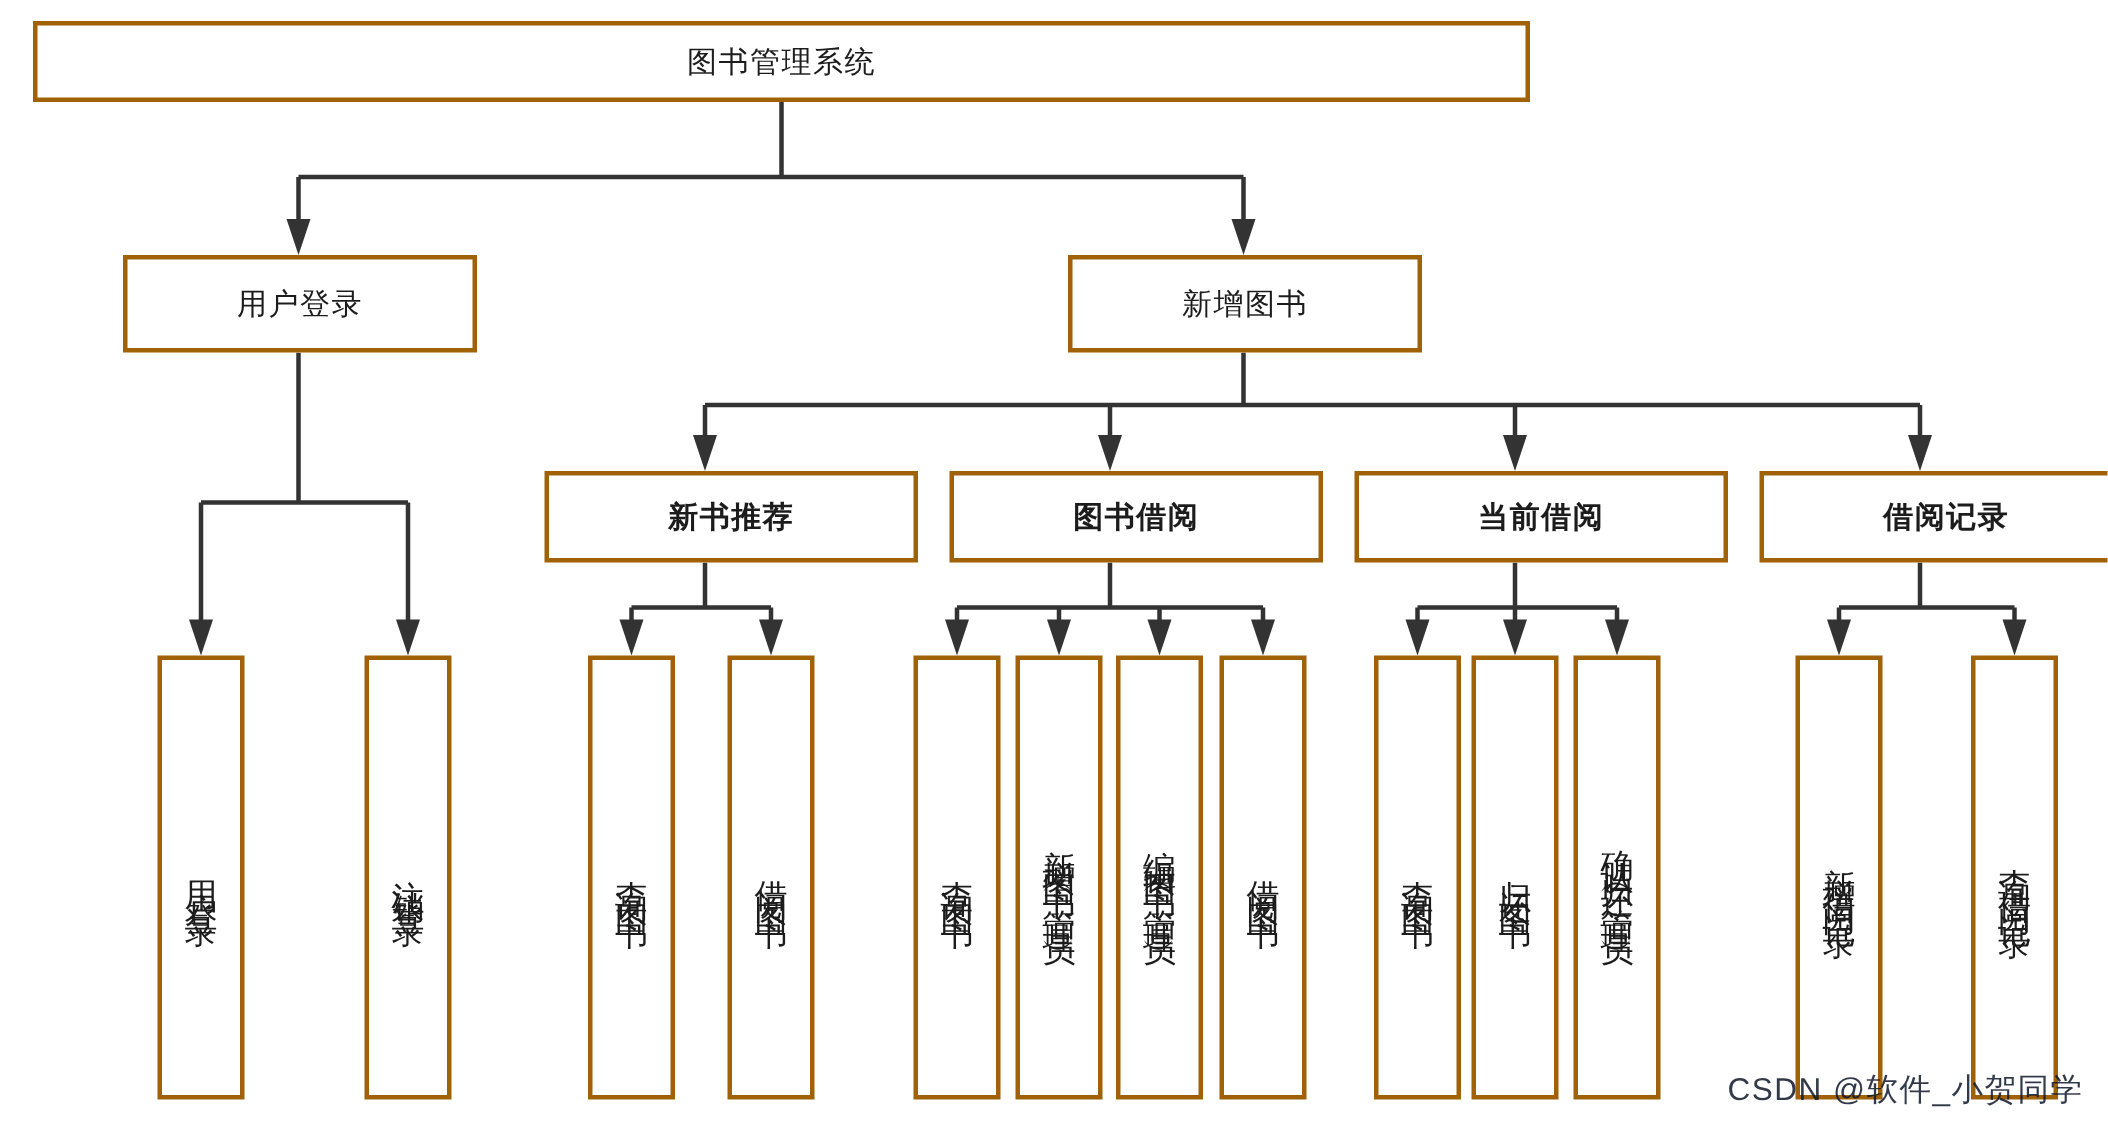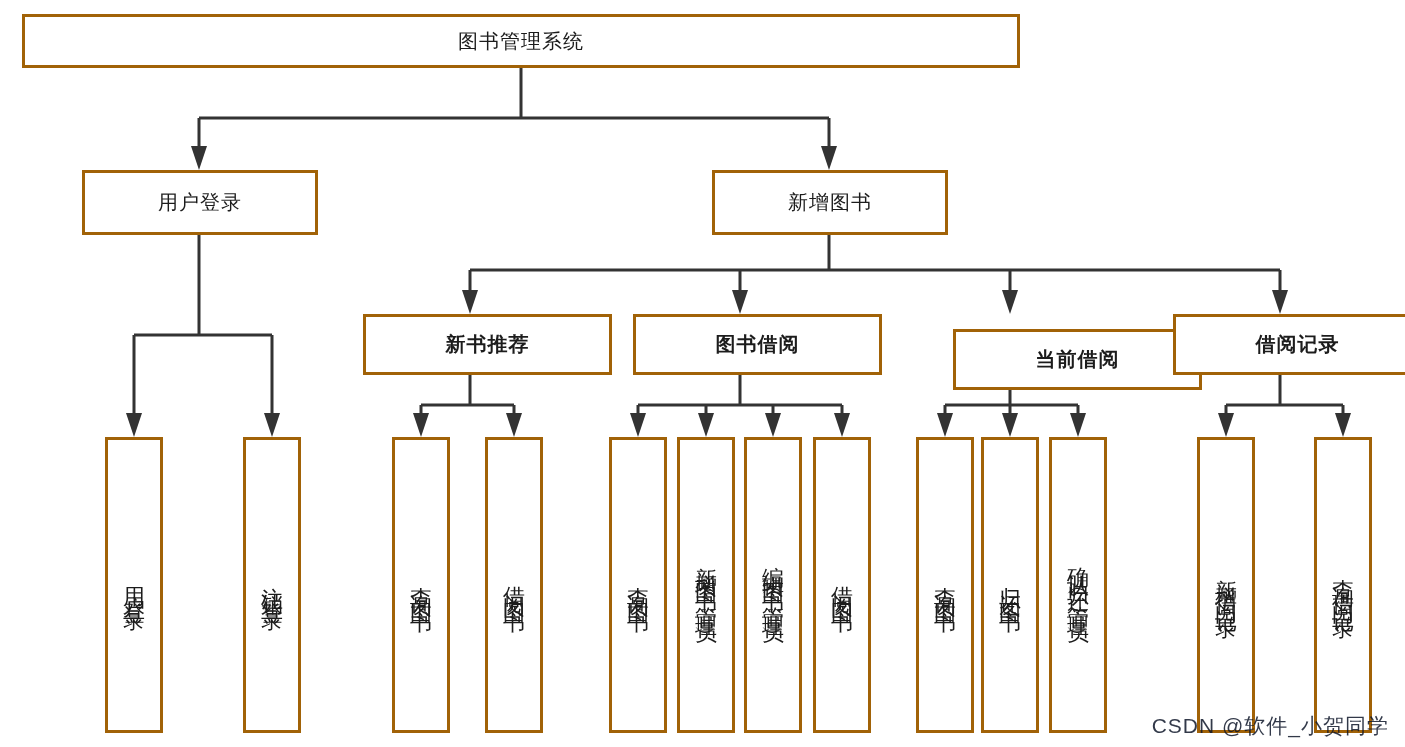--- a/index.html
+++ b/index.html
@@ -121,21 +121,21 @@
   <div class="box l2-box" style="left:712px;">
     <span class="hlabel">新增图书</span>
   </div>
 
   <div class="box l3-box" style="left:363px;">
     <span class="hlabel">新书推荐</span>
   </div>
   <div class="box l3-box" style="left:633px;justify-content:center;">
     <span class="hlabel">图书借阅</span>
   </div>
-  <div class="box l3-box" style="left:953px;margin-top:15px;">
+  <div class="box l3-box" style="left:903px;">
     <span class="hlabel">当前借阅</span>
   </div>
   <div class="box l3-box" style="left:1173px;">
     <span class="hlabel">借阅记录</span>
   </div>
 
   <div class="box leaf" style="left:105px;">
     <span class="vtext">用户登录</span>
   </div>
   <div class="box leaf" style="left:243px;">

